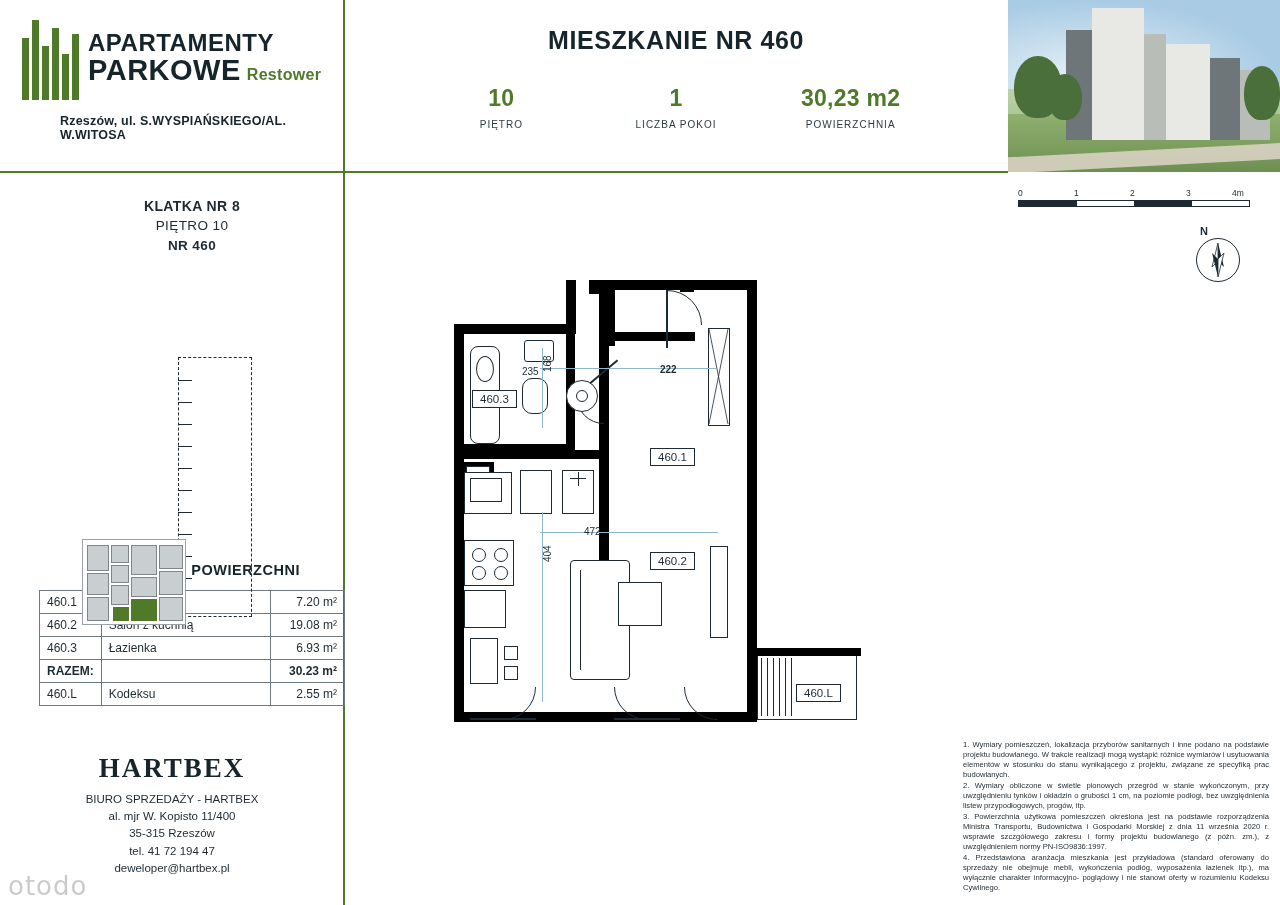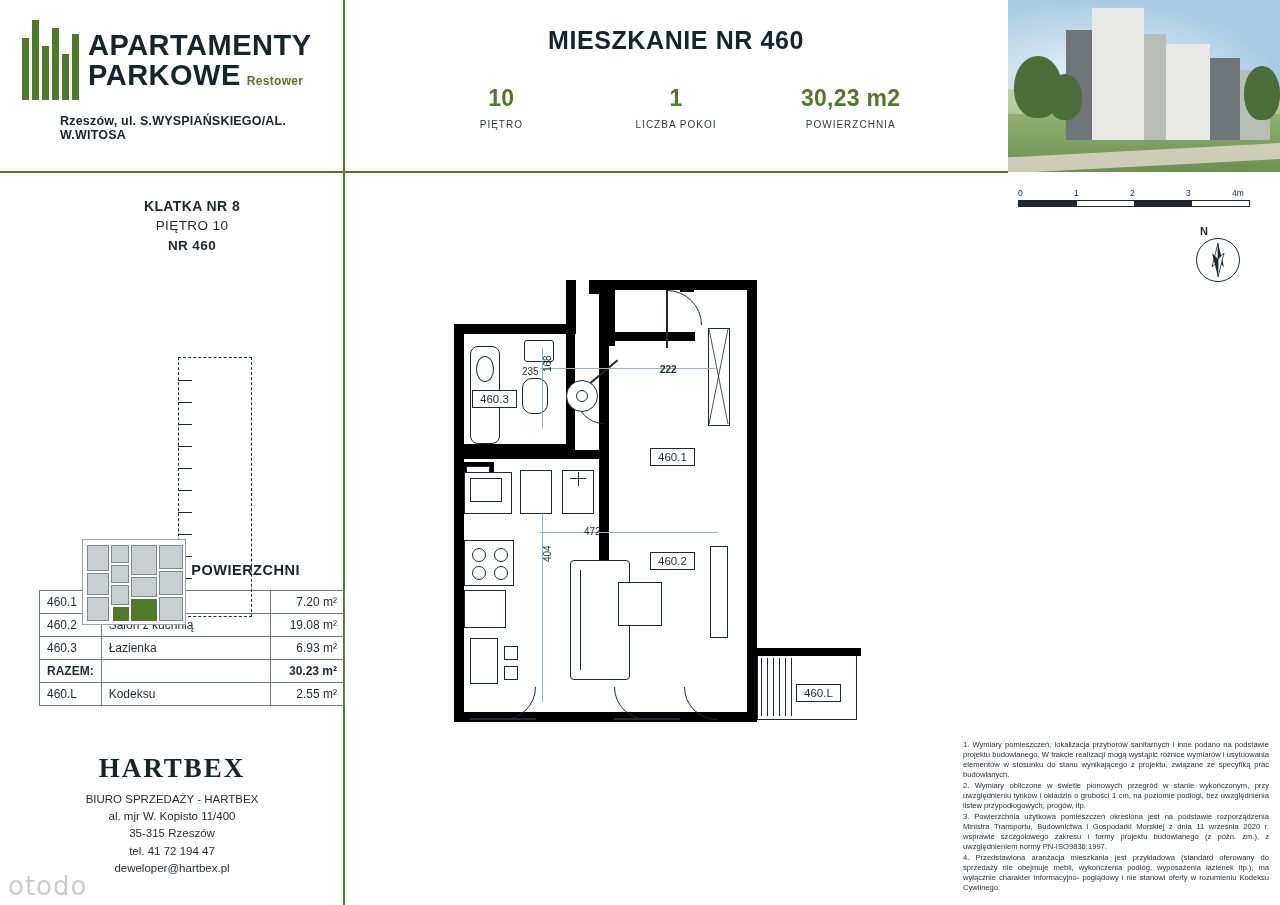--- a/index.html
+++ b/index.html
@@ -18,29 +18,29 @@
     position: absolute; left: 0; top: 0; width: 344px; height: 172px;
     padding: 14px 12px 0 22px;
   }
   .logo-row { display: flex; align-items: flex-start; }
   .logo-mark { width: 56px; height: 86px; margin-right: 10px; position: relative; }
   .logo-mark i {
     position: absolute; bottom: 0; width: 7px; background: #4f7a2a; display: block;
   }
   .logo-words { padding-top: 16px; }
   .logo-l1 {
-    font-size: 29px; font-weight: bold; letter-spacing: 0.5px;
+    font-size: 24px; font-weight: bold; letter-spacing: 0.5px;
     color: #16242c; line-height: 1.05;
   }
   .logo-l2 {
     font-size: 29px; font-weight: bold; letter-spacing: 0.5px;
     color: #16242c; line-height: 1.05;
   }
   .logo-sub {
-    display: inline-block; font-size: 12px; font-weight: bold; color: #4f7a2a;
+    display: inline-block; font-size: 16px; font-weight: bold; color: #4f7a2a;
     letter-spacing: 0.3px; margin-left: 6px;
   }
   .logo-addr {
     margin-top: 14px; font-size: 12.5px; font-weight: bold; color: #16242c;
     letter-spacing: 0.2px;
     margin-left: 38px;
   }
 
   
   #header-center {

